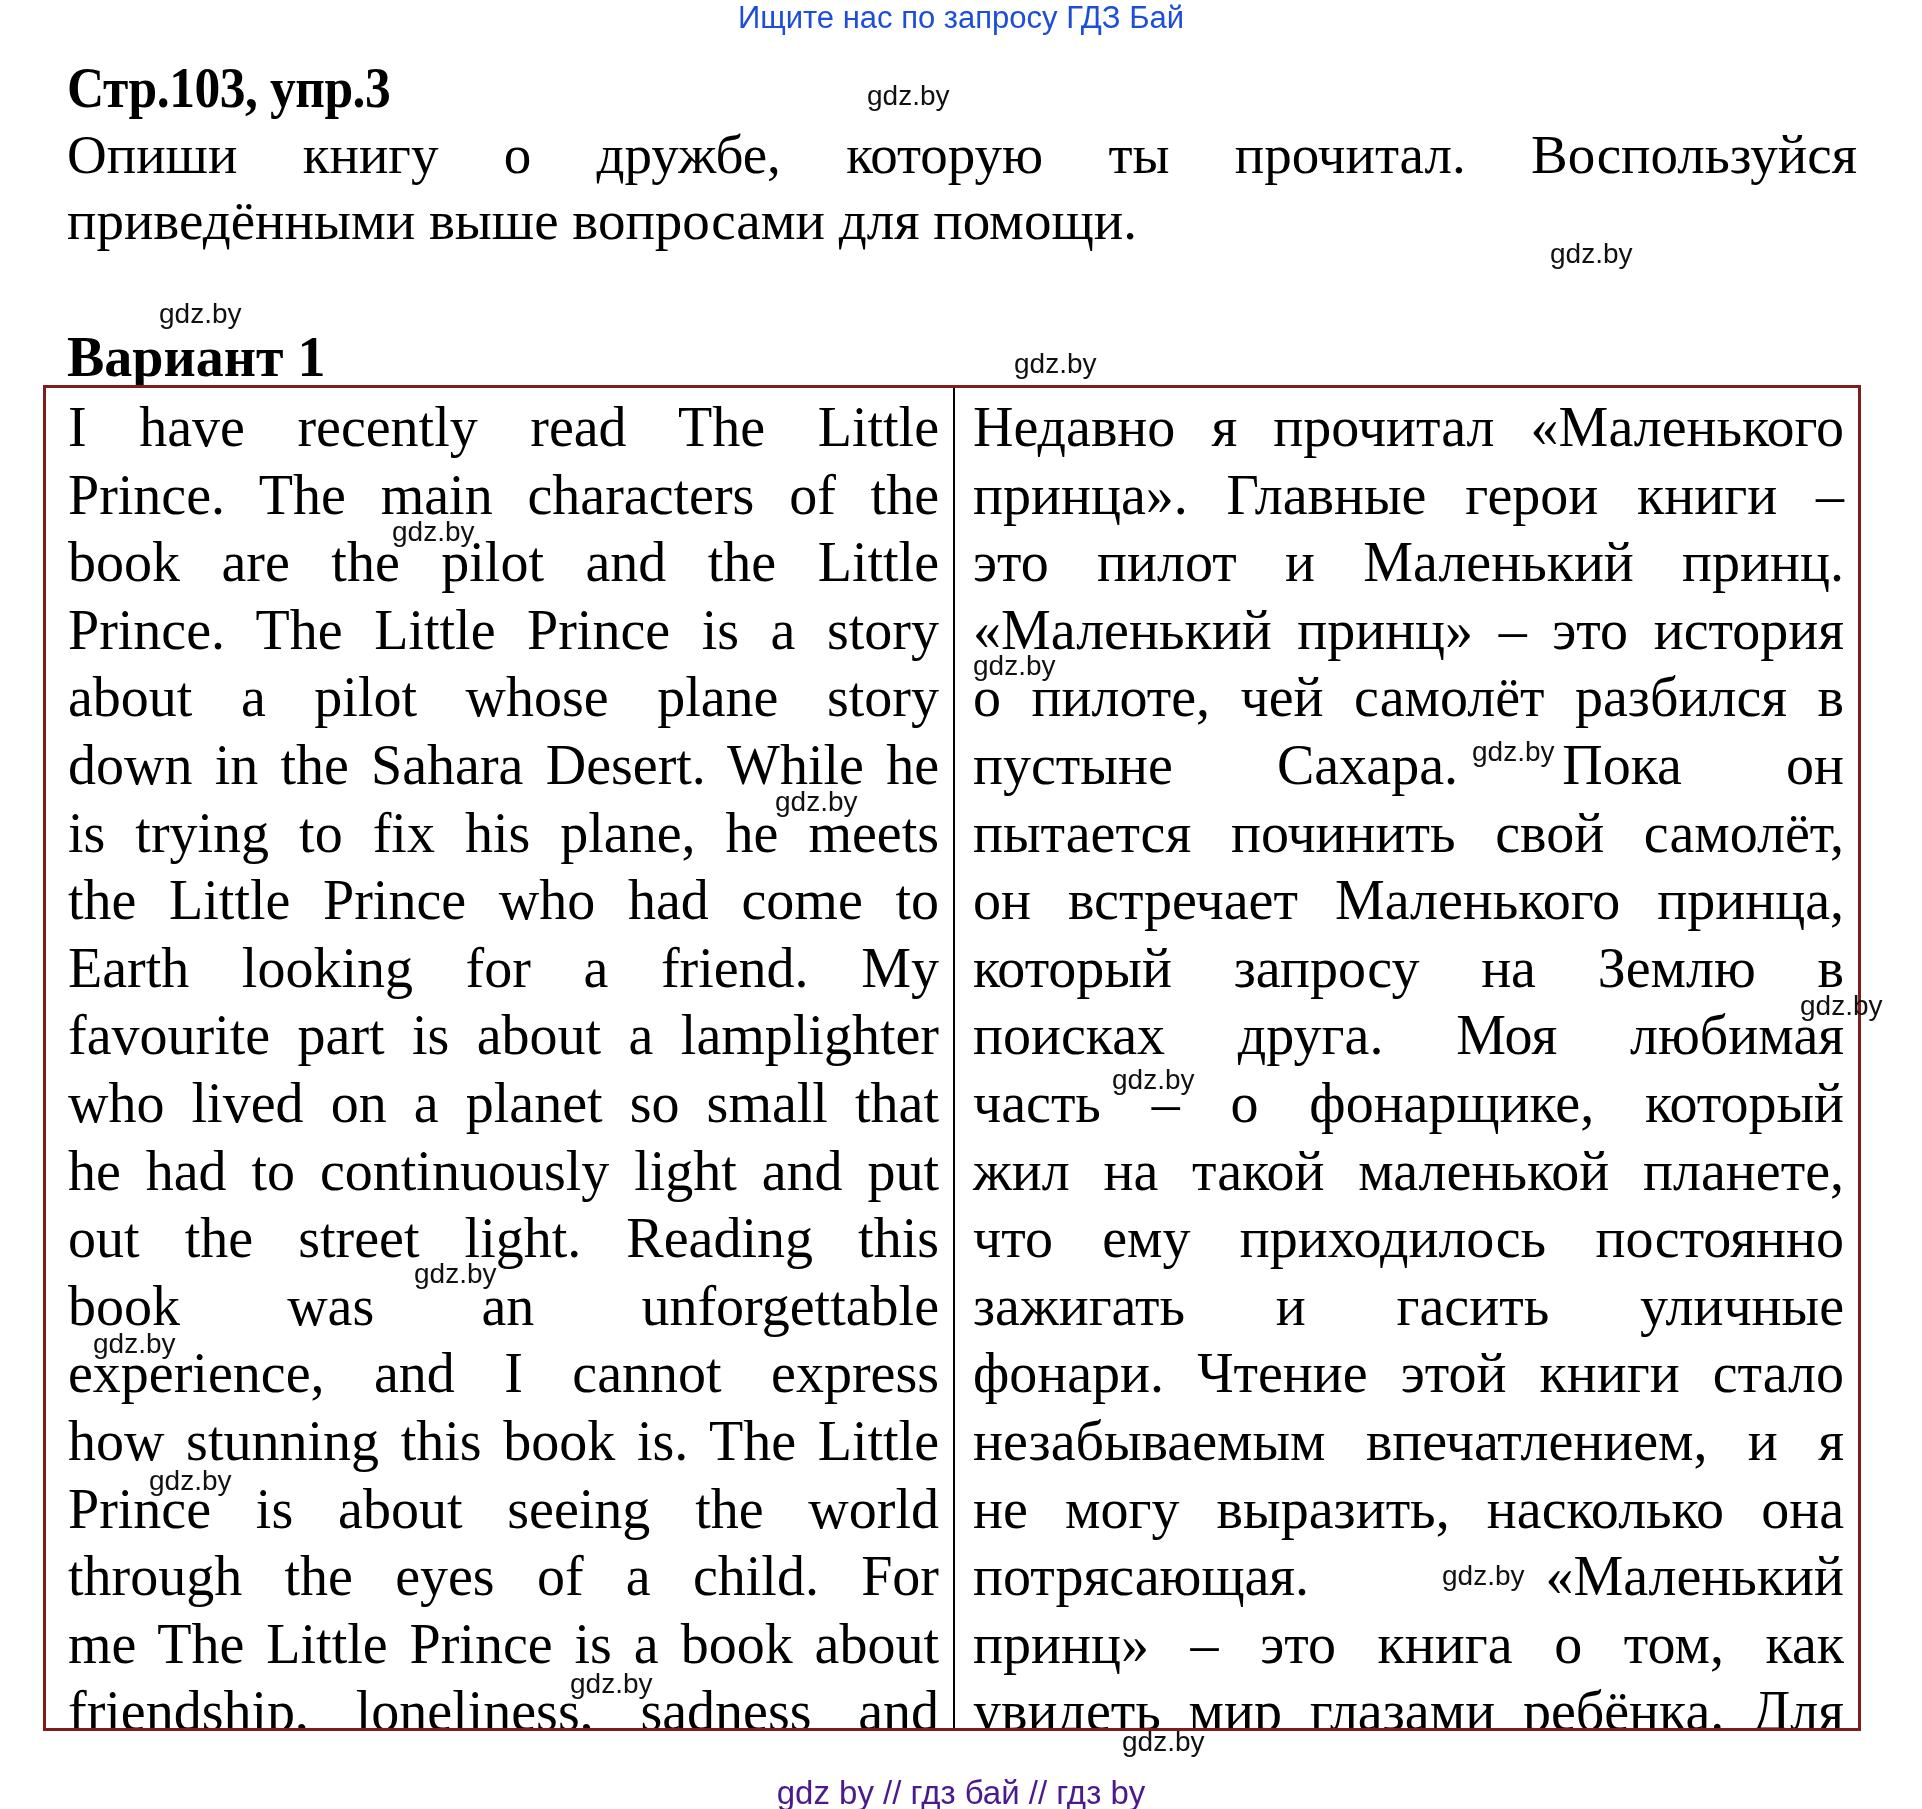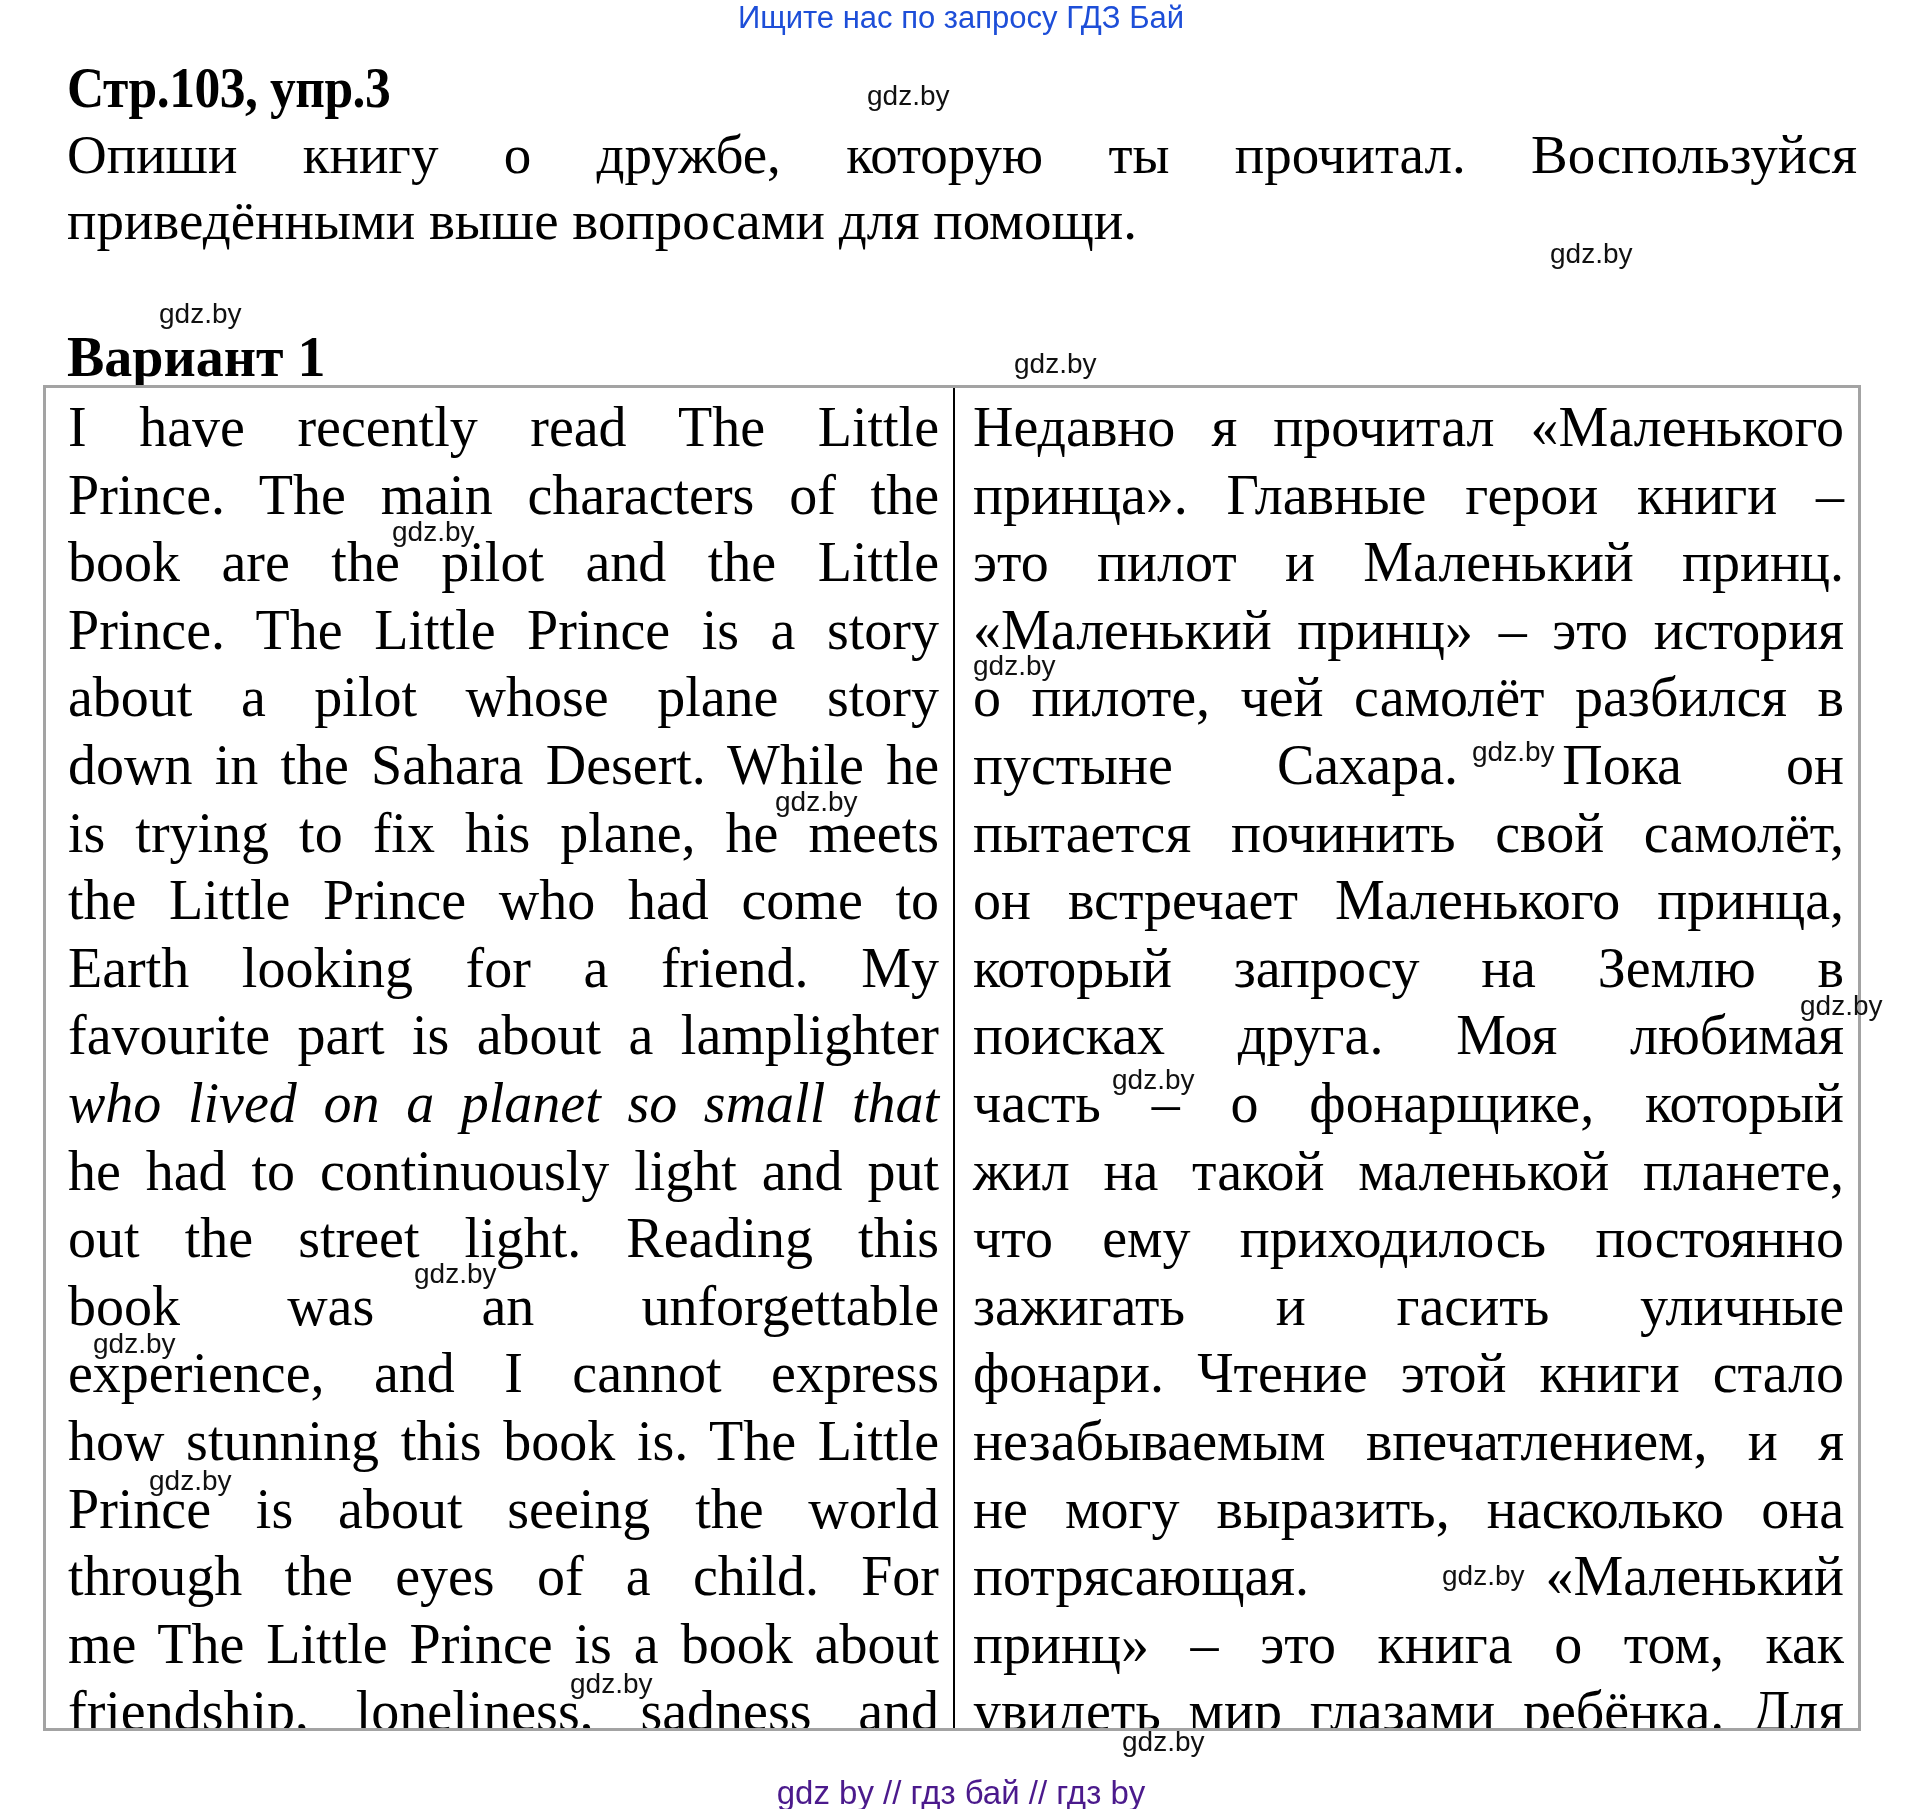--- a/index.html
+++ b/index.html
@@ -6,21 +6,21 @@
   body { width:1922px; height:1809px; position:relative; overflow:hidden;
          font-family:"Liberation Serif", serif; color:#000; }
   .banner { position:absolute; top:0; left:0; width:1922px; text-align:center;
             font-family:"Liberation Sans", sans-serif; font-size:31px; line-height:36px; }
   .title { position:absolute; left:67px; top:58px; font-size:56px; font-weight:bold; line-height:60px;
            letter-spacing:-0.5px; }
   .instr { position:absolute; left:67px; top:122px; width:1790px; font-size:55px; line-height:66px;
            text-align:justify; text-align-last:left; }
   .variant { position:absolute; left:67px; top:327px; font-size:56px; font-weight:bold; line-height:60px; }
   .table { position:absolute; left:43px; top:385px; width:1818px; height:1346px;
-           border:3px solid #a3a3a3; box-sizing:border-box; display:flex; }
+           border:3px solid #7f1d1d; box-sizing:border-box; display:flex; }
   .col { position:relative; box-sizing:border-box; overflow:hidden; }
   .col-left { width:909px; border-right:2px solid #000; padding:6px 14px 0 22px; }
   .col-right { flex:1; padding:6px 14px 0 18px; }
   .line { display:block; font-size:56px; line-height:67.6px; height:67.6px; white-space:nowrap;
           text-align:justify; text-align-last:justify; }
   .wm { position:absolute; font-family:"Liberation Sans", sans-serif; font-size:28px; line-height:28px;
         color:#111; white-space:nowrap; }
   .footer { position:absolute; left:0; width:1922px; top:1775px; text-align:center;
             font-family:"Liberation Sans", sans-serif; font-size:33px; line-height:36px; }
 </style>
@@ -40,21 +40,21 @@
       <span class="line" style="display: block; width: 871px;">I have recently read The Little</span>
       <span class="line" style="display: block; width: 871px;">Prince. The main characters of the</span>
       <span class="line" style="display: block; width: 871px;">book are the pilot and the Little</span>
       <span class="line" style="display: block; width: 871px;">Prince. The Little Prince is a story</span>
       <span class="line" style="display: block; width: 871px;">about a pilot whose plane story</span>
       <span class="line" style="display: block; width: 871px;">down in the Sahara Desert. While he</span>
       <span class="line" style="display: block; width: 871px;">is trying to fix his plane, he meets</span>
       <span class="line" style="display: block; width: 871px;">the Little Prince who had come to</span>
       <span class="line" style="display: block; width: 871px;">Earth looking for a friend. My</span>
       <span class="line" style="display: block; width: 871px;">favourite part is about a lamplighter</span>
-      <span class="line" style="display: block; width: 871px; font-style: italic;">who lived on a planet so small that</span>
+      <span class="line" style="display: block; width: 871px;">who lived on a planet so small that</span>
       <span class="line" style="display: block; width: 871px;">he had to continuously light and put</span>
       <span class="line" style="display: block; width: 871px;">out the street light. Reading this</span>
       <span class="line" style="display: block; width: 871px;">book was an unforgettable</span>
       <span class="line" style="display: block; width: 871px;">experience, and I cannot express</span>
       <span class="line" style="display: block; width: 871px;">how stunning this book is. The Little</span>
       <span class="line" style="display: block; width: 871px;">Prince is about seeing the world</span>
       <span class="line" style="display: block; width: 871px;">through the eyes of a child. For</span>
       <span class="line" style="display: block; width: 871px;">me The Little Prince is a book about</span>
       <span class="line" style="display: block; width: 871px;">friendship, loneliness, sadness and</span>
     </div>

